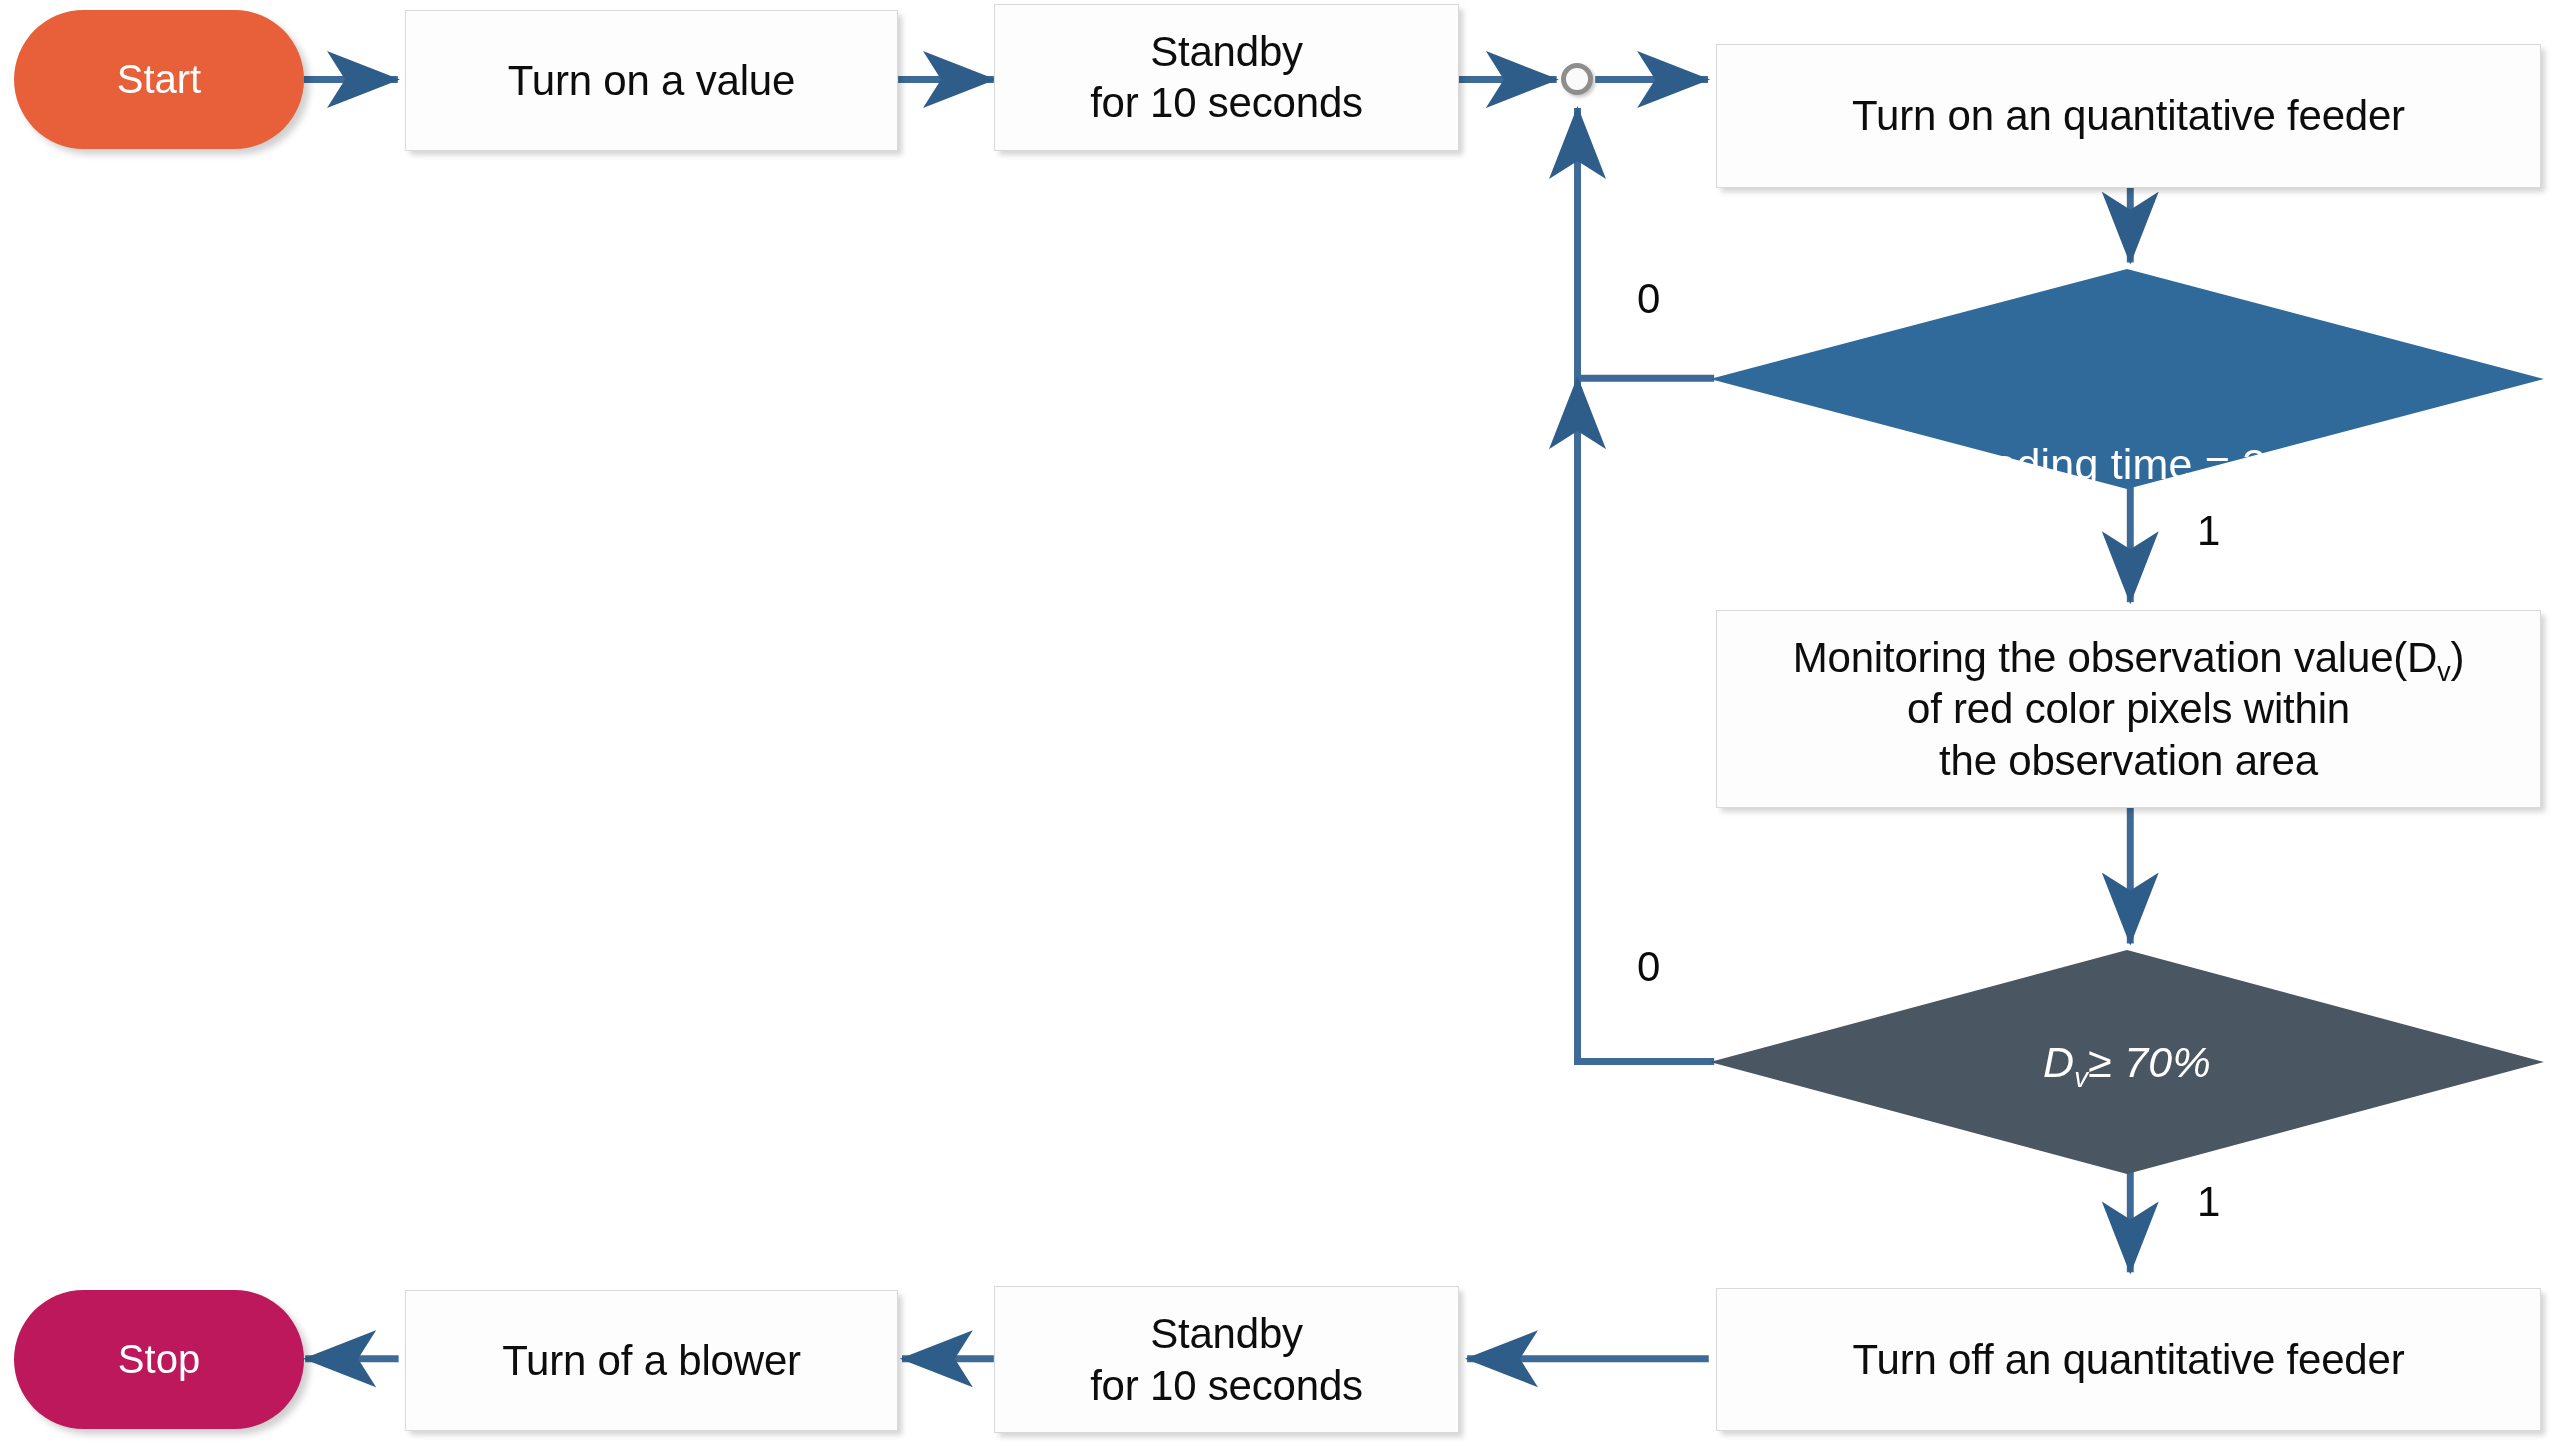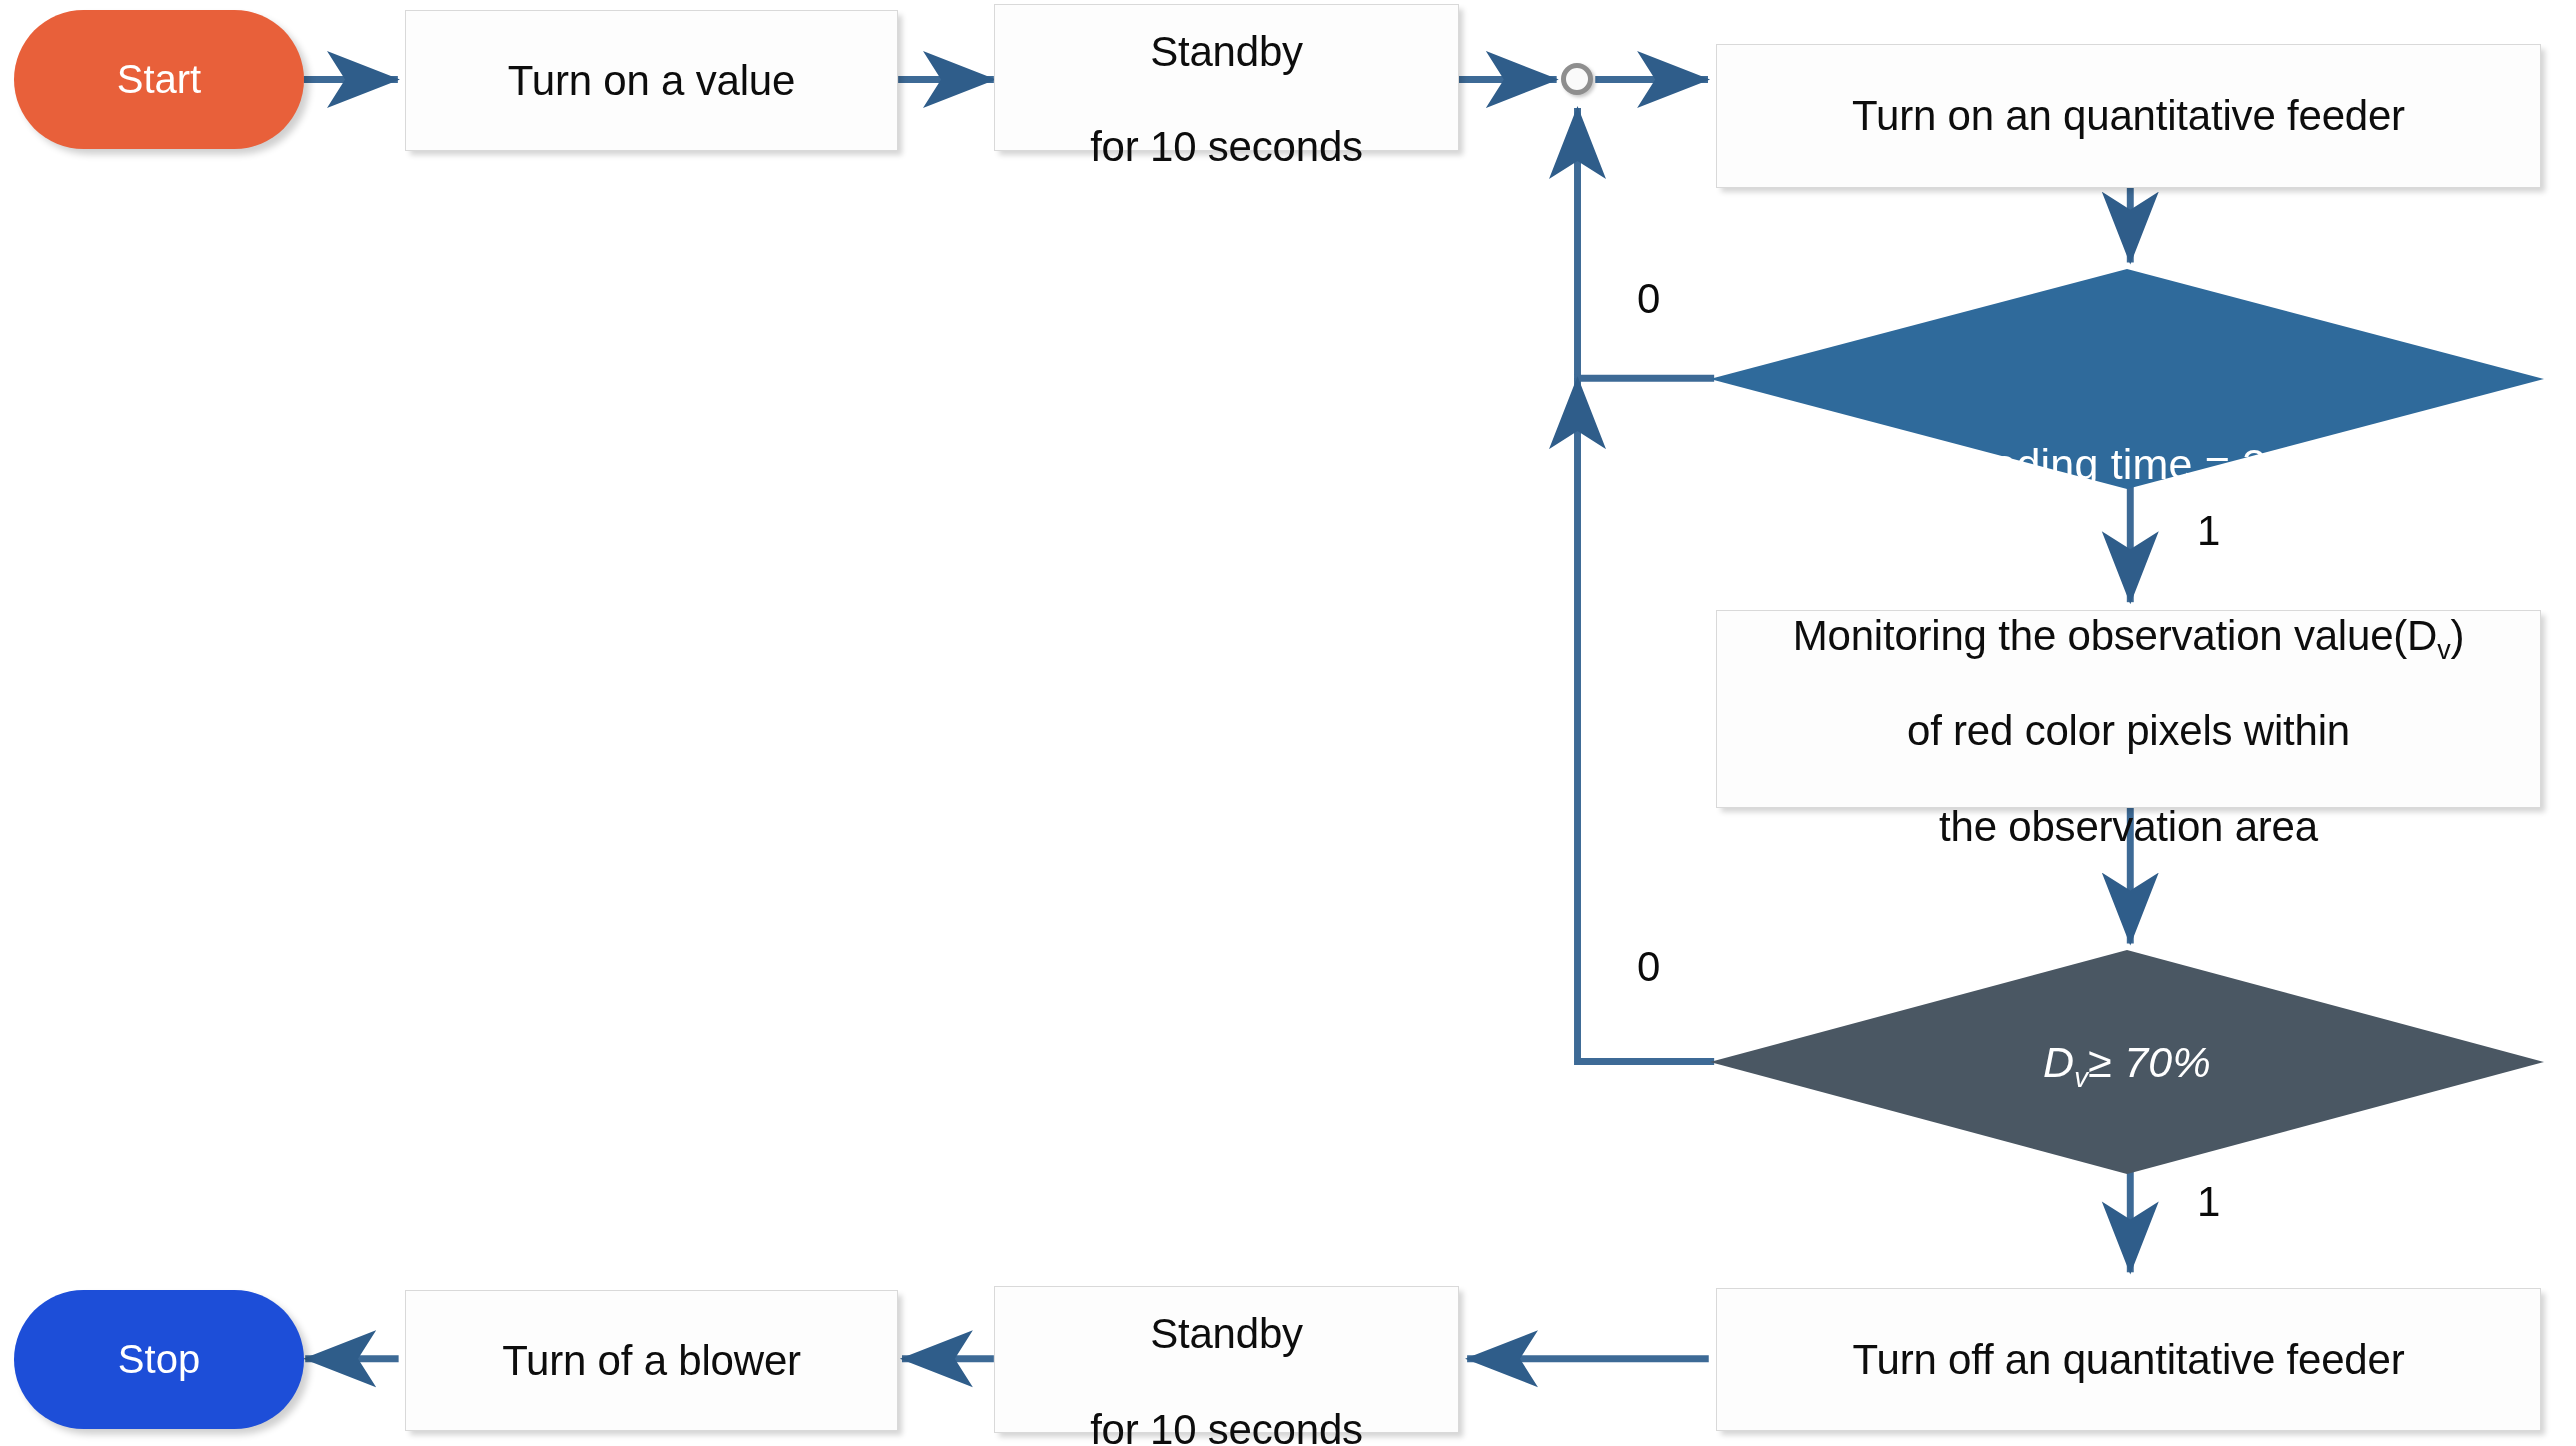--- a/index.html
+++ b/index.html
@@ -47,21 +47,21 @@
   }
 
   .terminator {
     border-radius: 71px;
     color: #ffffff;
     font-size: 40px;
     box-shadow: 5.4px 5.4px 7px rgba(0,0,0,0.19);
     justify-content: center;
   }
   .terminator-start { background: #e8603a; }
-  .terminator-stop  { background: #1d4ed8; }
+  .terminator-stop  { background: #be185d; }
 
   
   .decision {
     position: absolute;
     display: flex;
     align-items: center;
     justify-content: center;
   }
   .decision .diamond-shape {
     position: absolute;
@@ -99,21 +99,21 @@
     color: #0a0a0a;
     font-size: 42px;
     line-height: 1;
   }
 
   .sub {
     font-size: 0.64em;
     vertical-align: sub;
     line-height: 0;
   }
-  .mline { display: block; margin-top: 44px; }
+  .mline { display: block; }
 </style>
 </head>
 <body>
 
 <div id="canvas">
 
   <svg id="edges" viewBox="0 0 3336 1873" xmlns="http://www.w3.org/2000/svg">
     <defs>
       <marker id="arrowhead" markerWidth="11" markerHeight="9" refX="10.2" refY="4.5" orient="auto" markerUnits="strokeWidth">
         <path d="M0,0.4 L10.5,4.5 L0,8.6 L2.6,4.5 Z" fill="#2f5d8a"></path>

